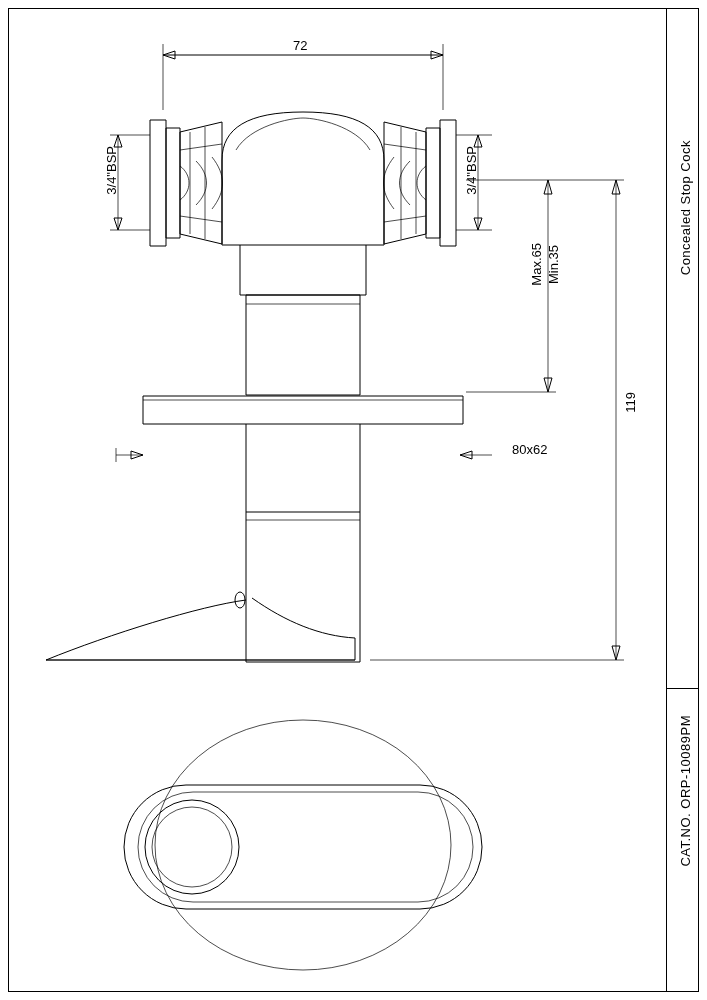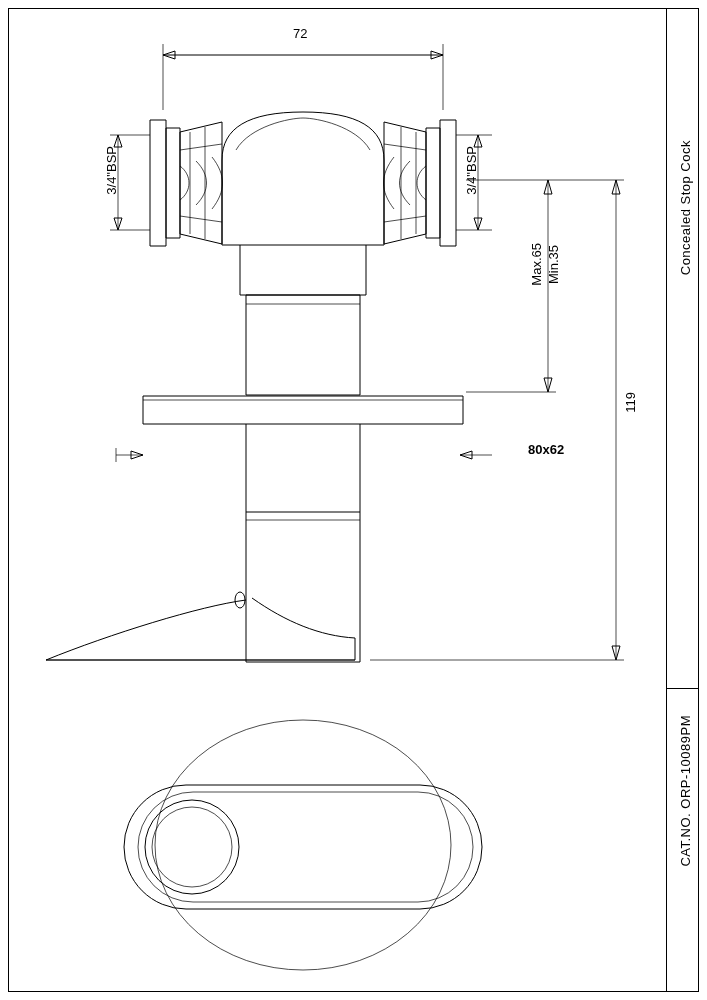--- a/index.html
+++ b/index.html
@@ -183,26 +183,26 @@
 
       <path d="M186,785 L420,785 A62,62 0 0 1 420,909 L186,909 A62,62 0 0 1 186,785 Z"></path>
       <path class="thin" d="M193,792 L418,792 A55,55 0 0 1 418,902 L193,902 A55,55 0 0 1 193,792 Z"></path>
 
       <circle cx="192" cy="847" rx="47" ry="47" r="47"></circle>
       <circle class="thin" cx="192" cy="847" r="40"></circle>
     </g>
 
   </svg>
 
-  <div class="dimtext" style="left:293px; top:26px;">72</div>
+  <div class="dimtext" style="left:293px; top:38px;">72</div>
 
   <div class="dimtext vert" style="left:104px; top:146px;">3/4"BSP</div>
 
   <div class="dimtext vert" style="left:464px; top:146px;">3/4"BSP</div>
 
   <div class="dimtext vert" style="left:546px; top:245px;">Min.35</div>
   <div class="dimtext vert" style="left:529px; top:243px;">Max.65</div>
 
   <div class="dimtext vert" style="left:623px; top:392px;">119</div>
 
-  <div class="dimtext" style="left:528px; top:442px;font-weight:bold;">80x62</div>
+  <div class="dimtext" style="left:512px; top:442px;">80x62</div>
 
 </div>
 
 </body></html>

